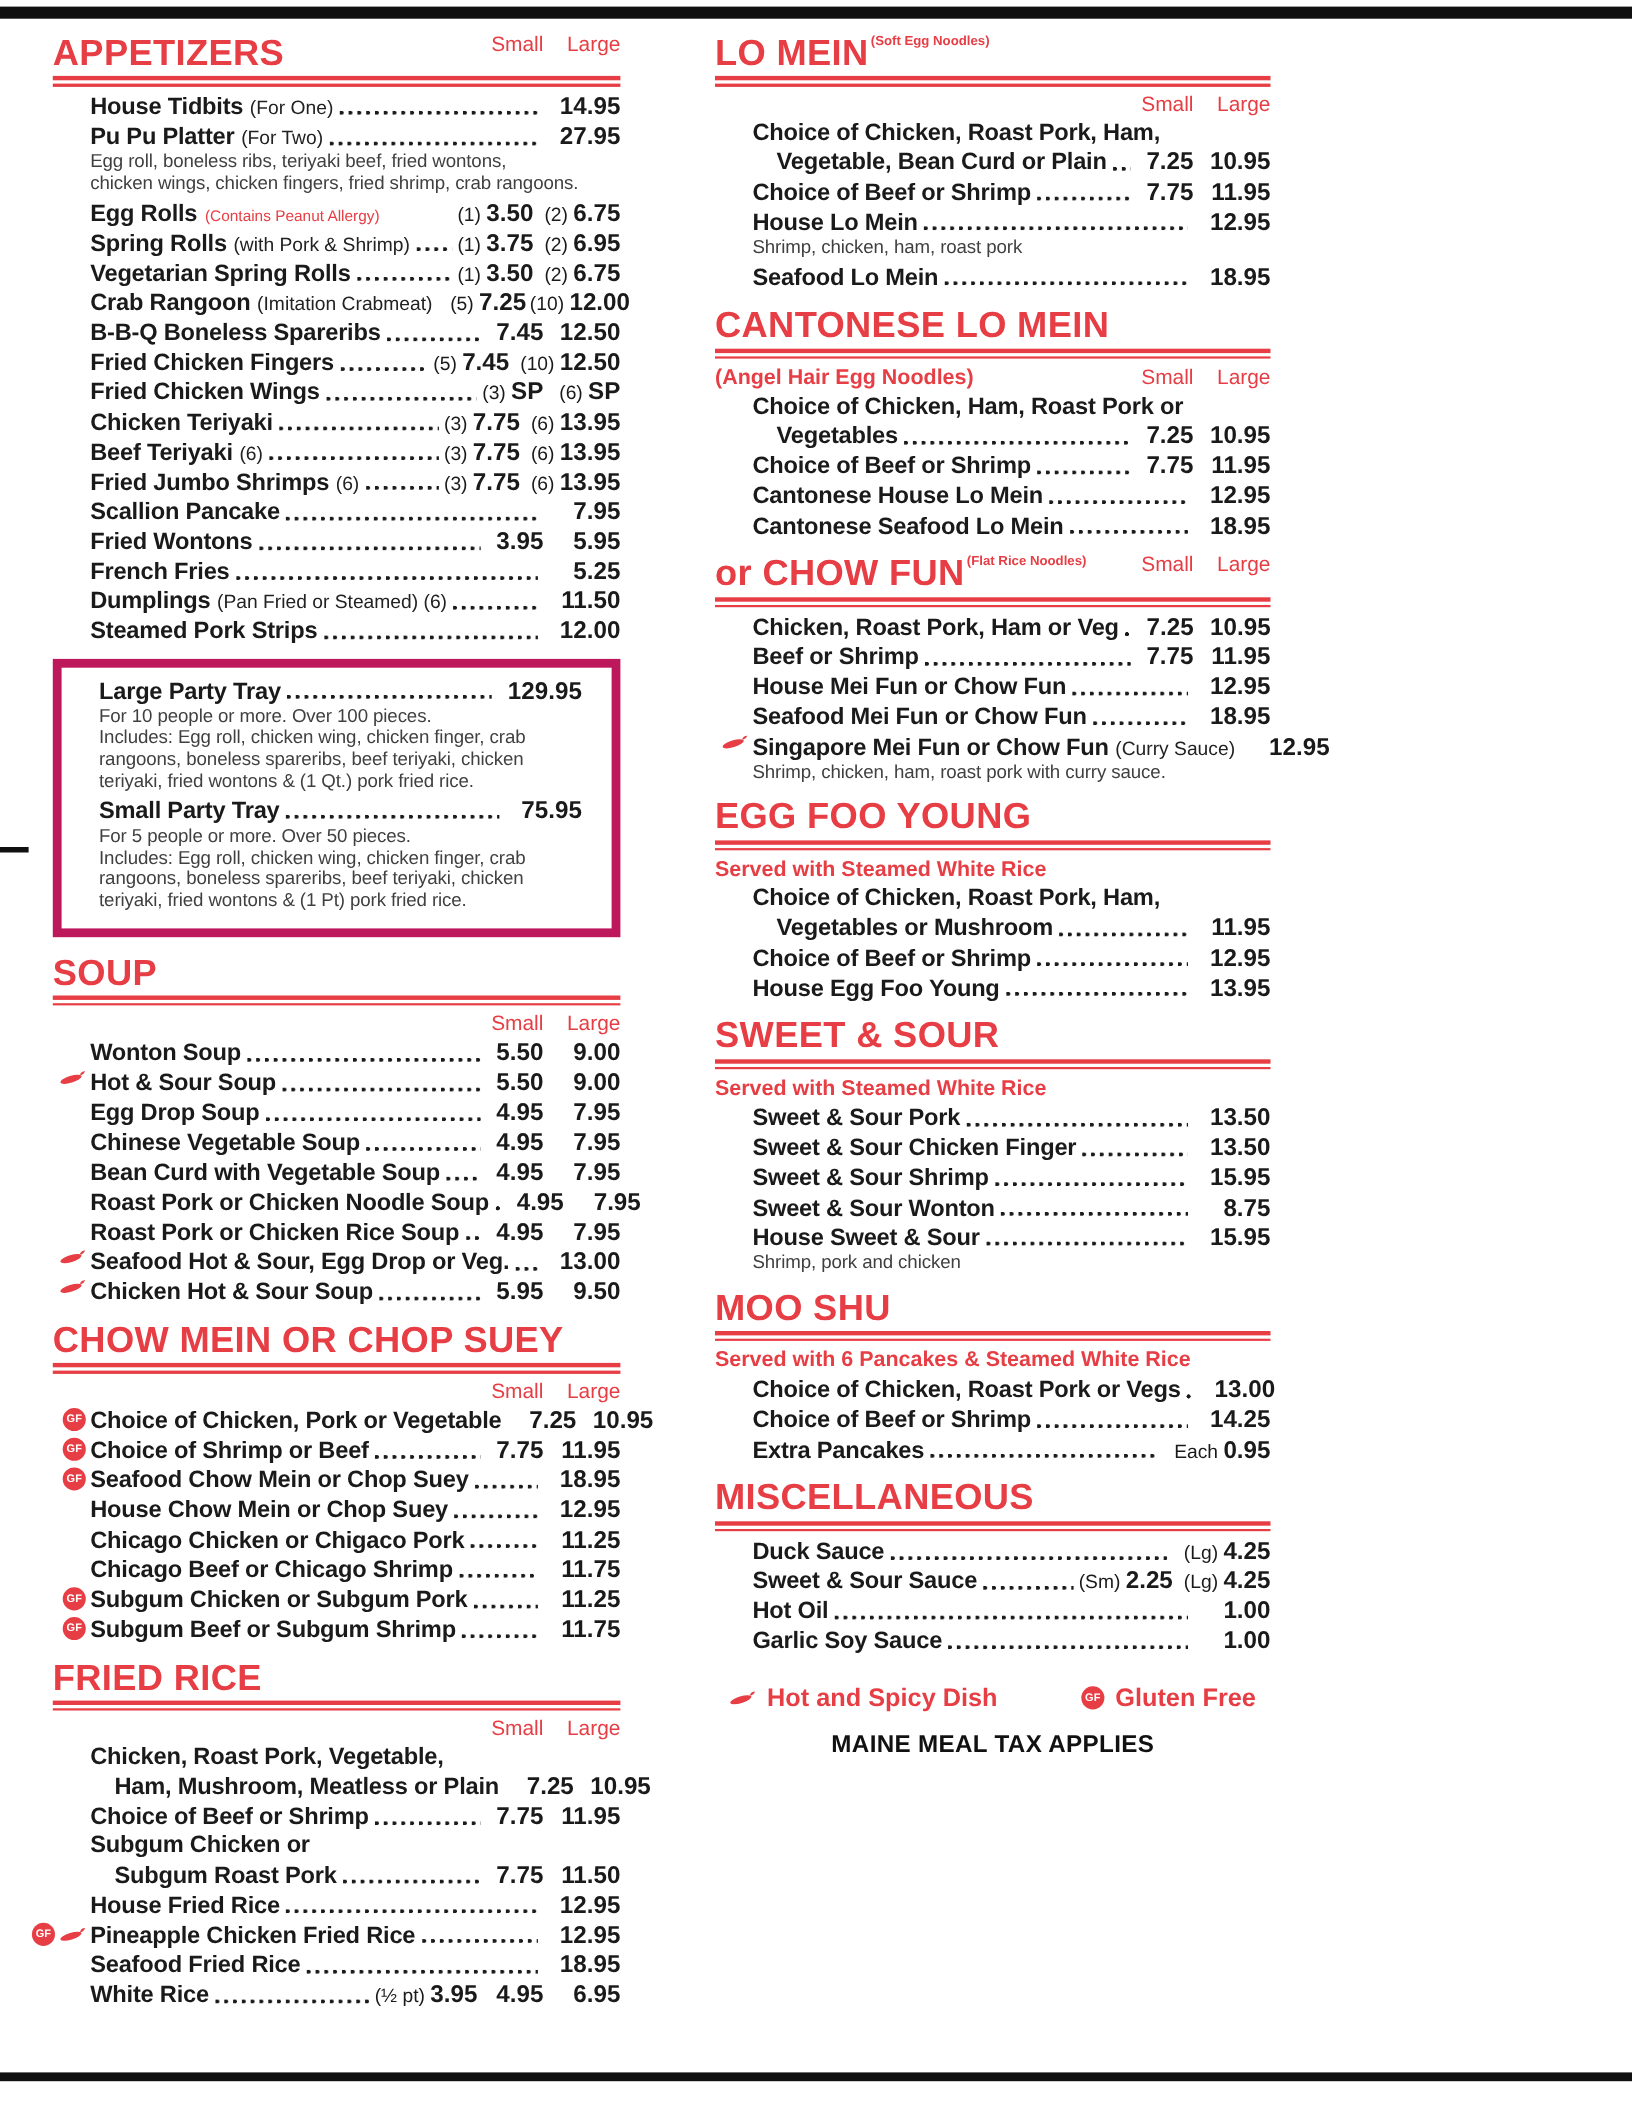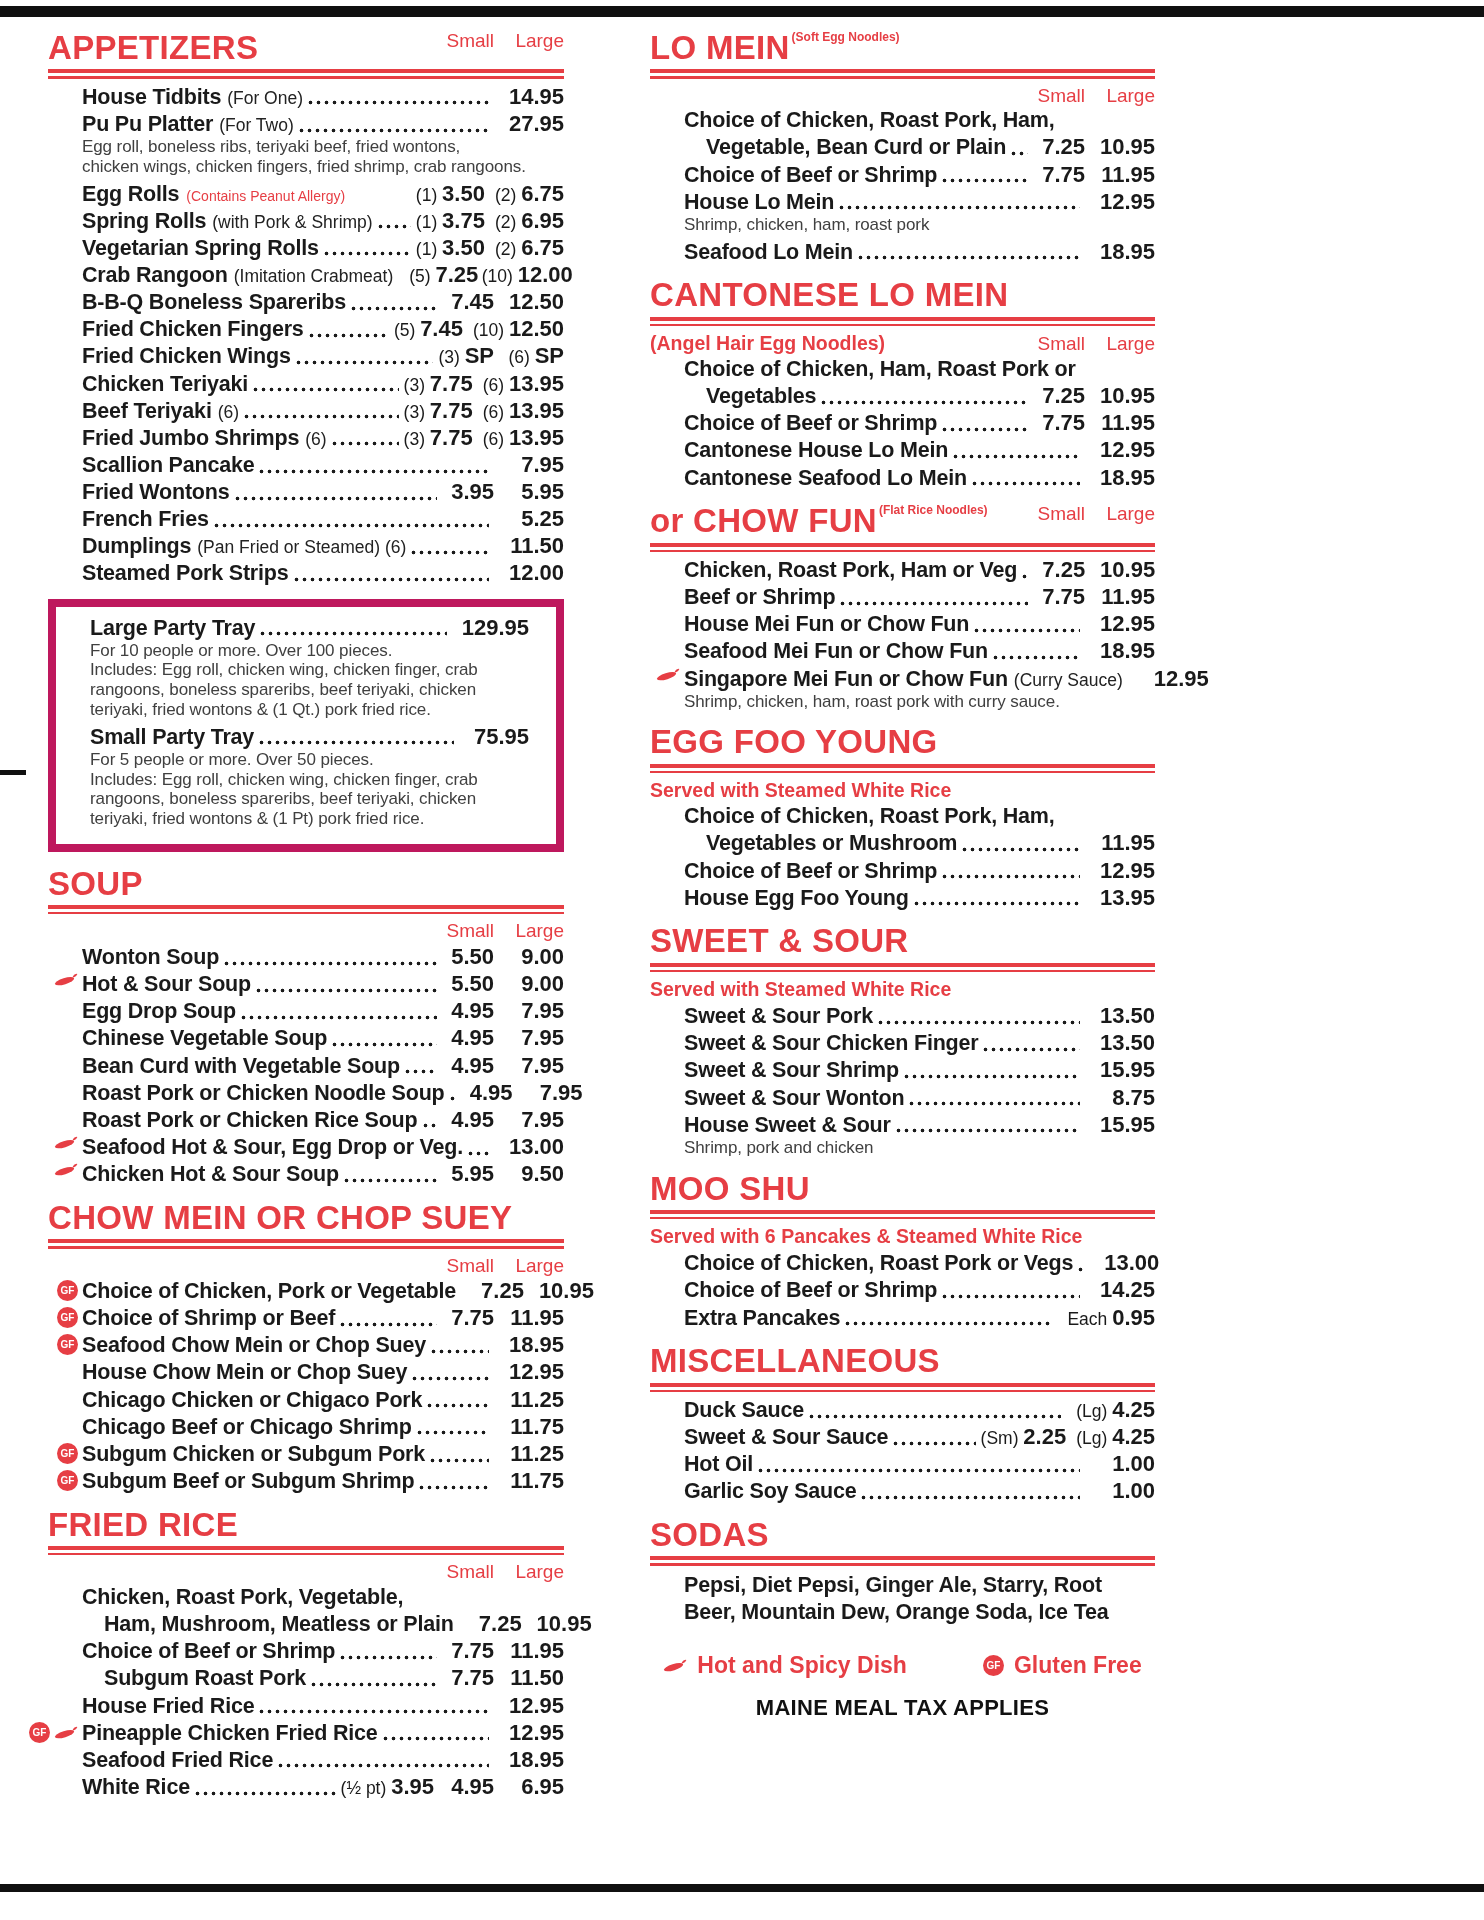--- a/index.html
+++ b/index.html
@@ -393,20 +393,23 @@
           <span class="dots blank"></span>
           <span class="ps">7.25</span>
           <span class="pl">10.95</span>
         </div>
         <div class="row">
           <span class="iname">Choice of Beef or Shrimp</span>
           <span class="dots"></span>
           <span class="ps">7.75</span>
           <span class="pl">11.95</span>
         </div>
+        <div class="row">
+          <span class="iname">Subgum Chicken or</span>
+        </div>
         <div class="row indent">
           <span class="iname">Subgum Roast Pork</span>
           <span class="dots"></span>
           <span class="ps">7.75</span>
           <span class="pl">11.50</span>
         </div>
         <div class="row">
           <span class="iname">House Fried Rice</span>
           <span class="dots"></span>
           <span class="pl">12.95</span>
@@ -693,30 +696,20 @@
         <div class="row">
           <span class="iname">Hot Oil</span>
           <span class="dots"></span>
           <span class="pl">1.00</span>
         </div>
         <div class="row">
           <span class="iname">Garlic Soy Sauce</span>
           <span class="dots"></span>
           <span class="pl">1.00</span>
         </div>
-      </section>
-      <section class="section">
-        <div class="trow">
-          <span class="sec-title">SODAS</span>
-        </div>
-        <div class="rule">
-          <div class="r1"></div>
-          <div class="r2"></div>
-        </div>
-        <div class="plainrow">Pepsi, Diet Pepsi, Ginger Ale, Starry, Root Beer, Mountain Dew, Orange Soda, Ice Tea</div>
       </section>
       <div class="footer" id="footer">
       <div class="legend">
         <span class="leg-item">
           <span class="chili">
               <svg width="24" height="13" viewBox="0 0 24 13" aria-hidden="true">
                 <ellipse cx="10.5" cy="8.2" rx="10" ry="3.1" transform="rotate(-17 10.5 8.2)" fill="#e63e44"></ellipse>
                 <path d="M18.7 3.6 Q20.4 0.4 23.4 0.9 Q22.3 3.8 19.6 4.6 Z" fill="#e63e44"></path>
               </svg>
             </span>

